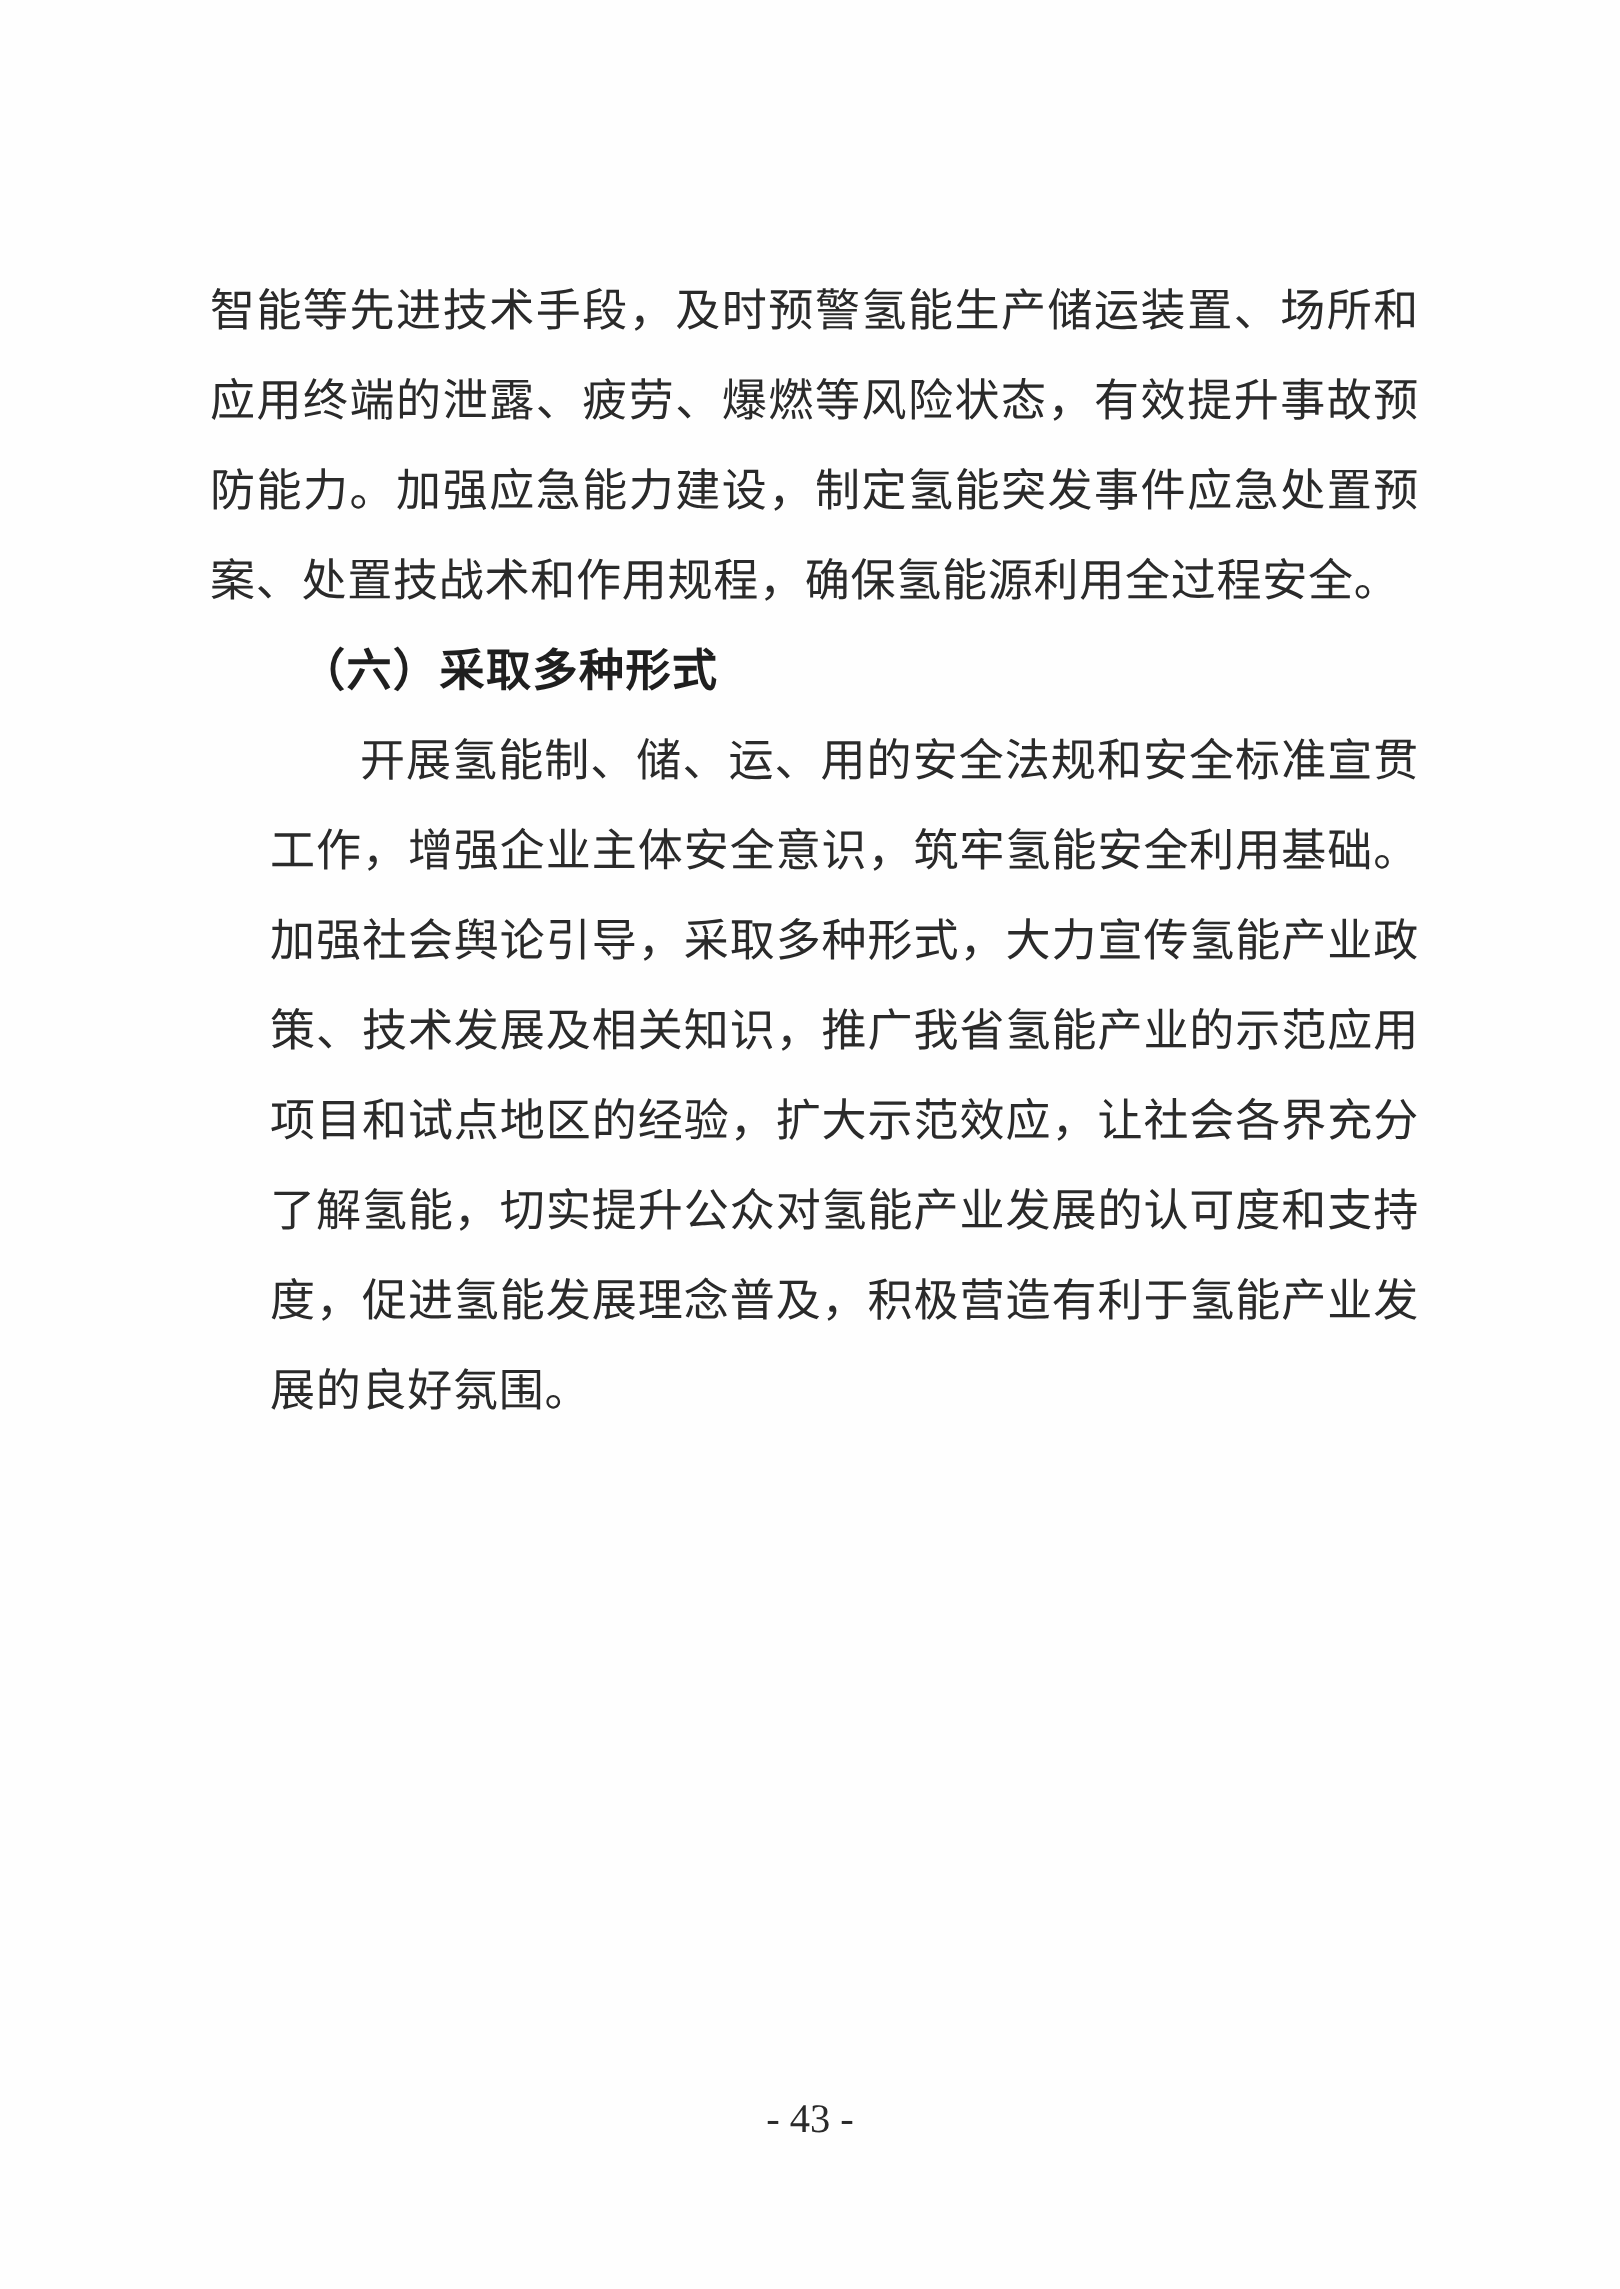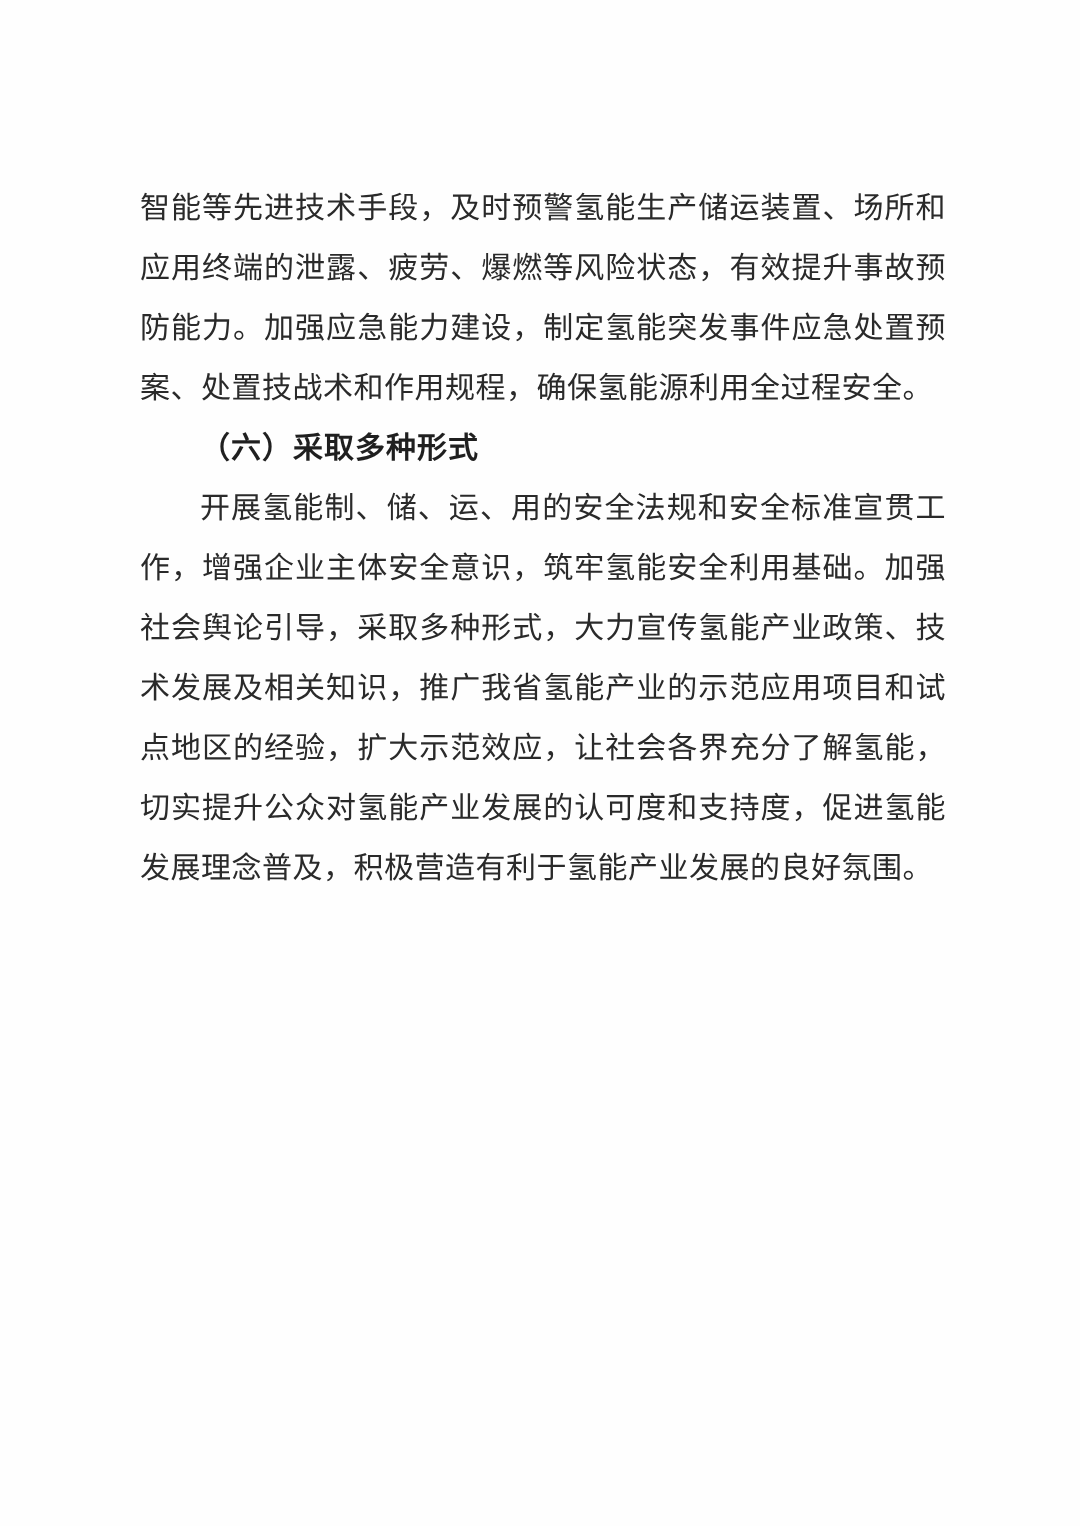--- a/index.html
+++ b/index.html
@@ -25,20 +25,21 @@
   .para {
     font-size: 30px;
     line-height: 60px;
     text-align: justify;
     text-justify: inter-ideograph;
     letter-spacing: 0.5px;
     color: #2a2a2a;
   }
   .para.indent {
     text-indent: 2em;
+    margin-left: 40px;
   }
   .heading {
     font-size: 30px;
     line-height: 60px;
     font-weight: bold;
     text-indent: 2em;
     letter-spacing: 1px;
     color: #1f1f1f;
   }
   .footer {
@@ -55,13 +56,14 @@
 </style>
 </head>
 <body>
 
 <div class="page">
   <div class="content">
       <p class="para">智能等先进技术手段，及时预警氢能生产储运装置、场所和应用终端的泄露、疲劳、爆燃等风险状态，有效提升事故预防能力。加强应急能力建设，制定氢能突发事件应急处置预案、处置技战术和作用规程，确保氢能源利用全过程安全。</p>
       <p class="heading">（六）采取多种形式</p>
       <p class="para indent">开展氢能制、储、运、用的安全法规和安全标准宣贯工作，增强企业主体安全意识，筑牢氢能安全利用基础。加强社会舆论引导，采取多种形式，大力宣传氢能产业政策、技术发展及相关知识，推广我省氢能产业的示范应用项目和试点地区的经验，扩大示范效应，让社会各界充分了解氢能，切实提升公众对氢能产业发展的认可度和支持度，促进氢能发展理念普及，积极营造有利于氢能产业发展的良好氛围。</p>
     </div>
+  <div class="footer">- 43 -</div>
 </div>
 
 </body></html>

